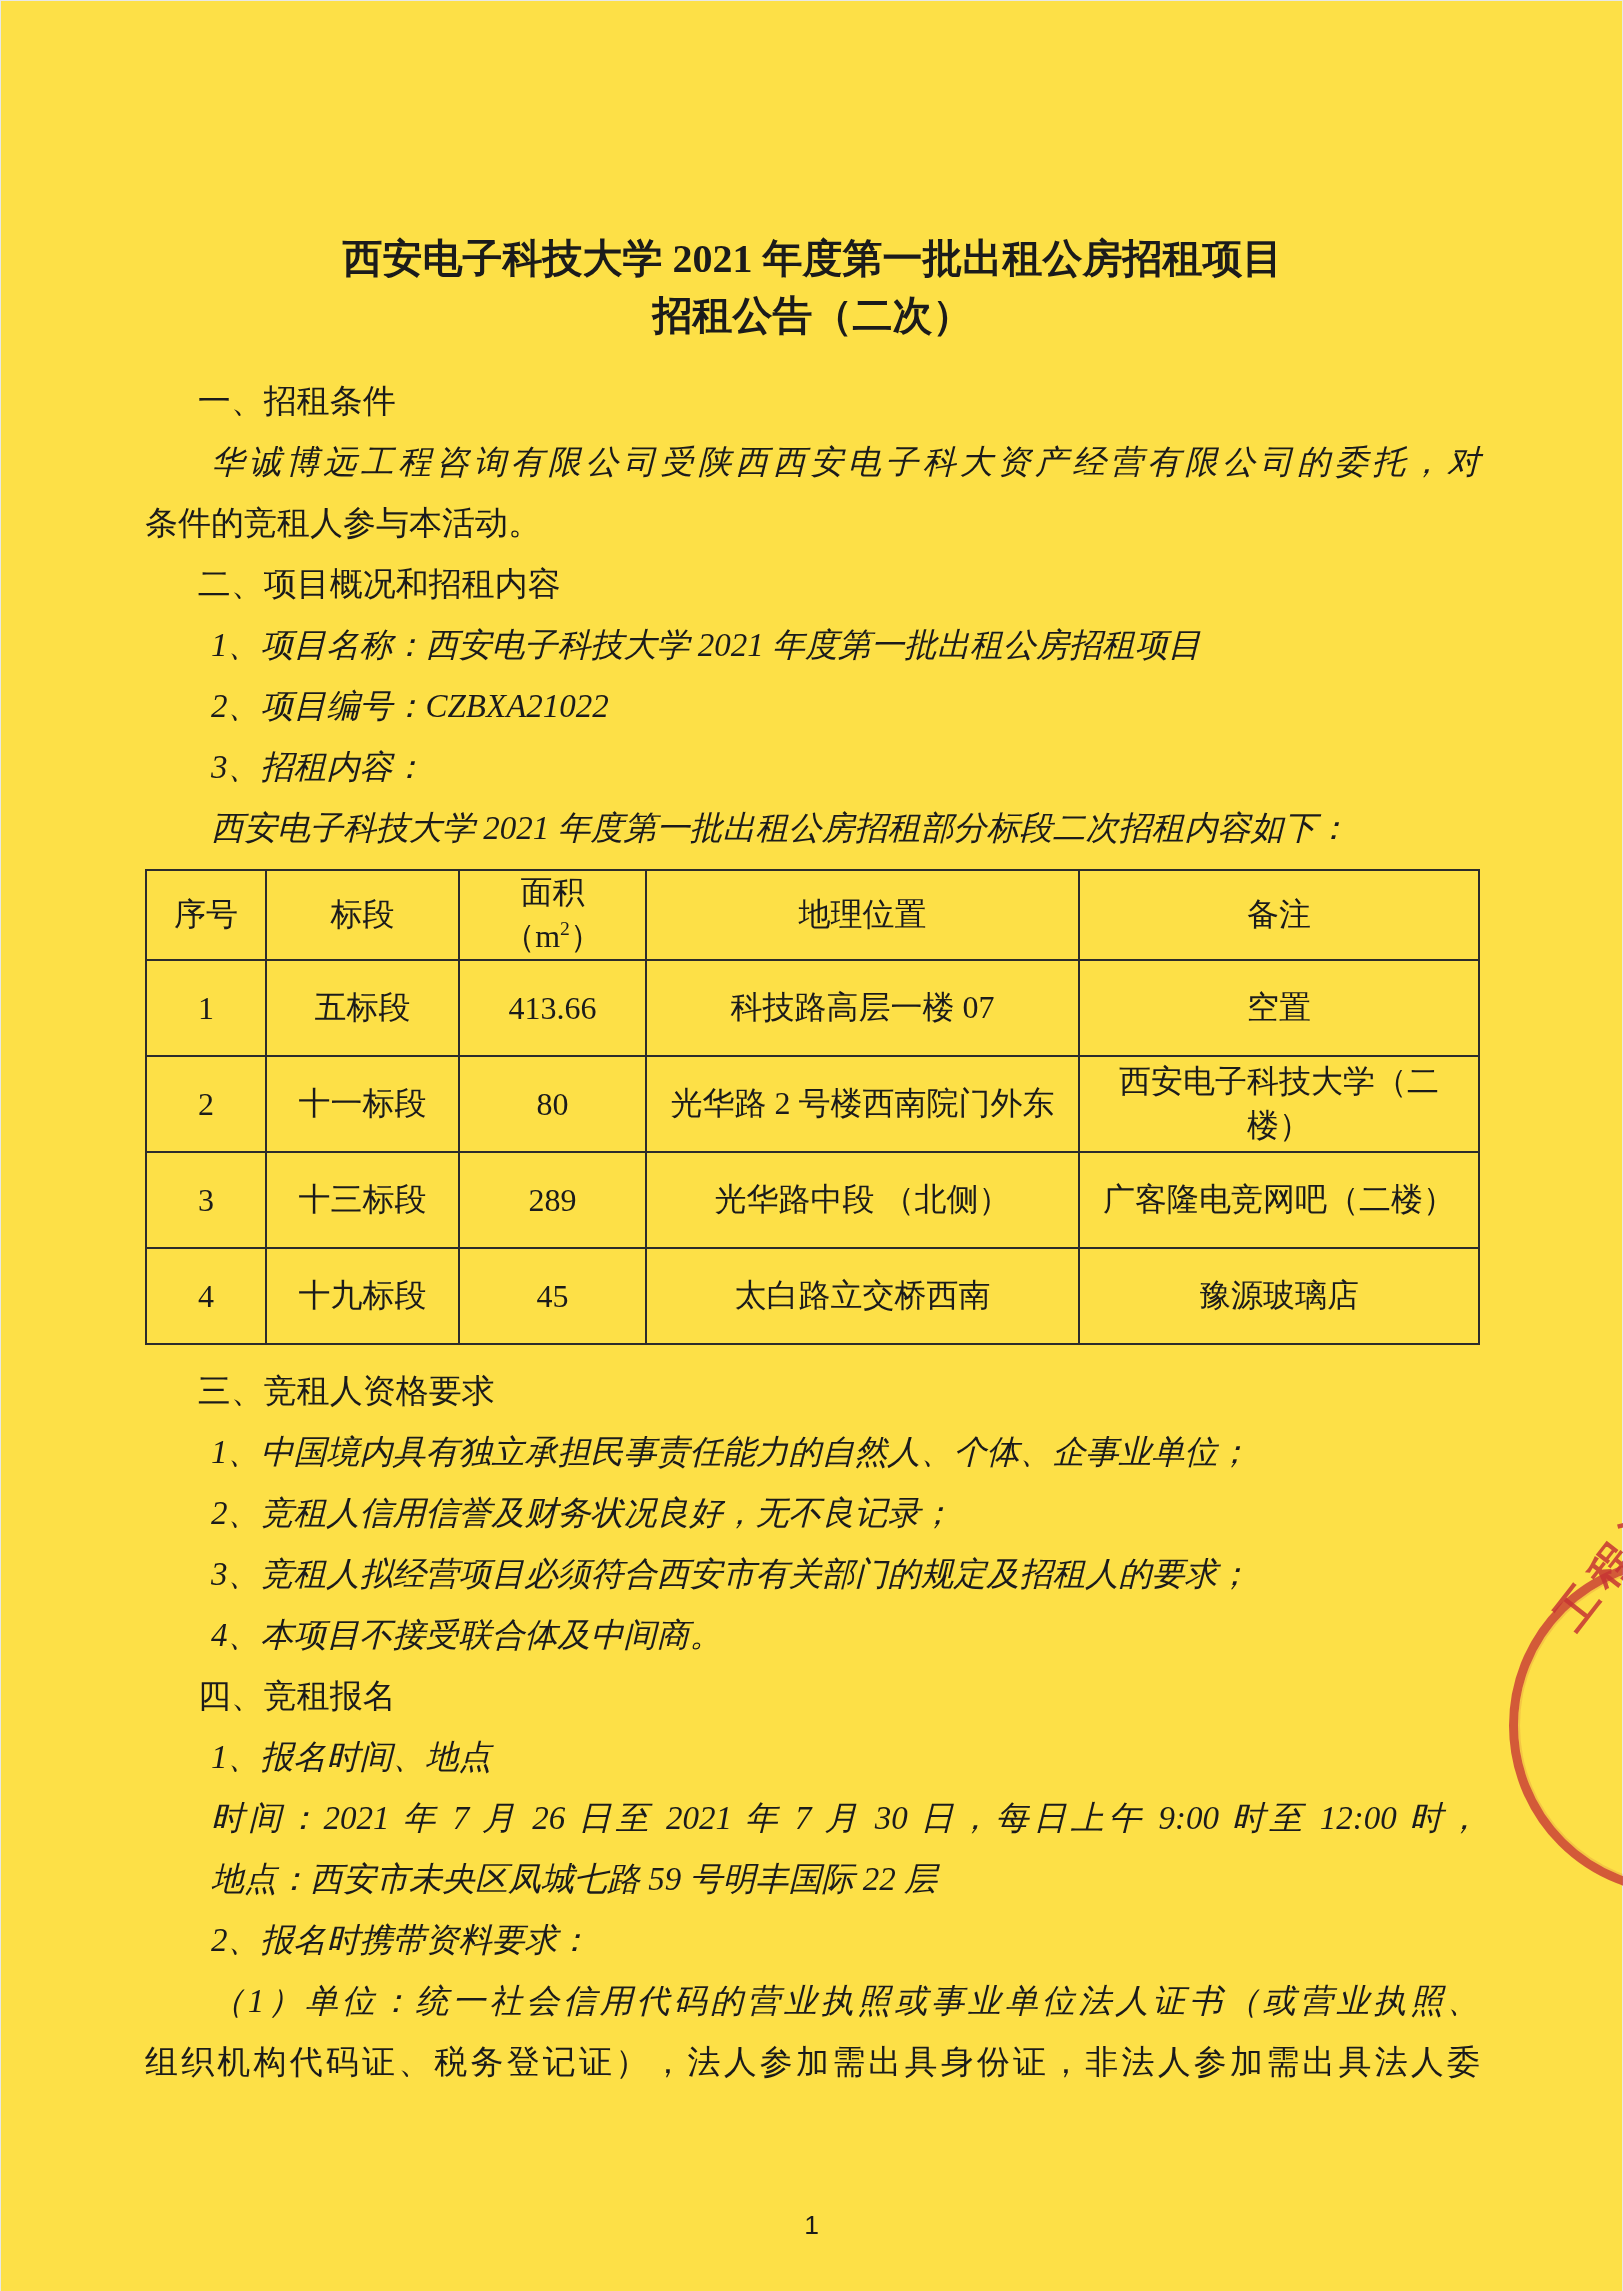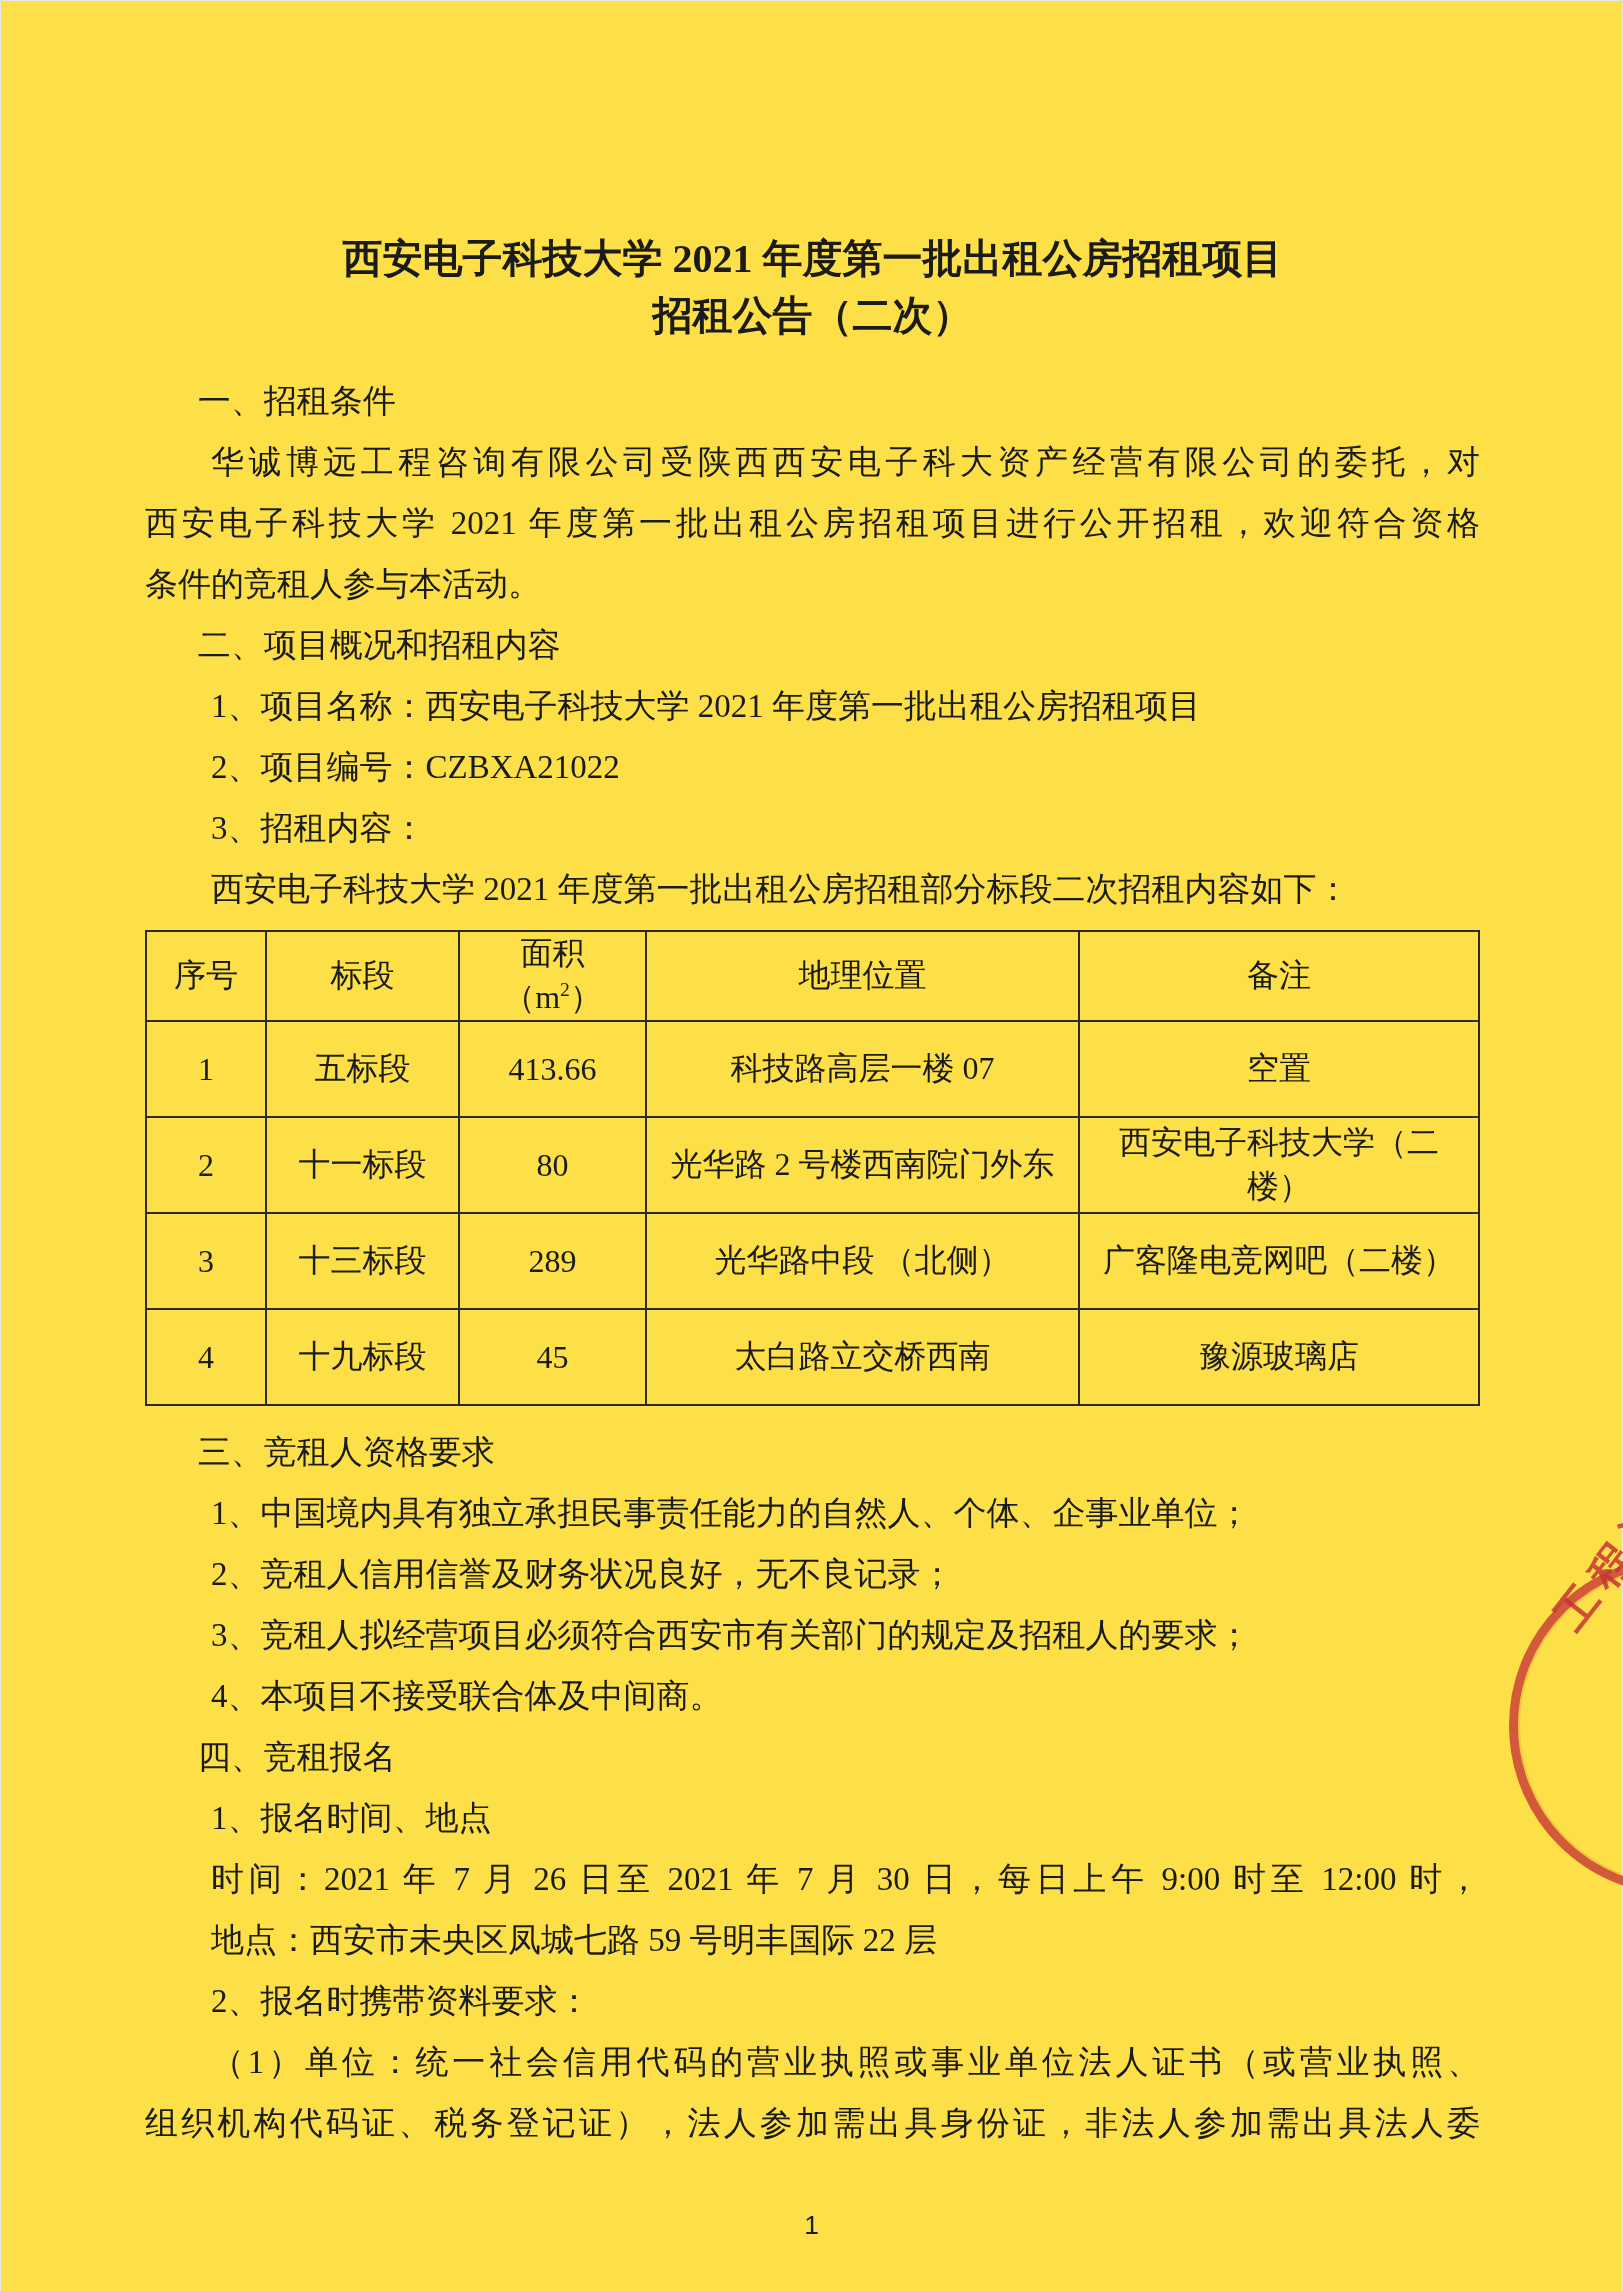--- a/index.html
+++ b/index.html
@@ -9,21 +9,21 @@
     font-family:"Liberation Serif","DejaVu Serif",serif;
     color:#1b1b1b; box-shadow: inset 0 0 0 1px #e8e8e6;
   }
   .doc { position:absolute; left:145px; right:143px; top:230px; }
 
   .title { text-align:center; font-weight:bold; font-size:40px; line-height:57px; }
   .title-block { margin-bottom:27.4px; }
 
   .ln { font-size:33px; line-height:61px; white-space:nowrap; }
   .heading { font-weight:normal; text-indent:1.6em; }
-  .item { text-indent:2em; }
+  .item { text-indent:2em;font-style:italic; }
   .noindent { text-indent:0; }
   .just { white-space:normal; text-align:justify; text-align-last:justify; }
 
   table.lots {
     width:100%; border-collapse:collapse; table-layout:fixed;
     margin:9.8px 0 15.7px 0;
   }
   table.lots th, table.lots td {
     border:2px solid #2c2c2c; text-align:center; vertical-align:middle;
     font-size:32px; font-weight:normal; padding:0 22px;
@@ -60,21 +60,20 @@
 <div class="page">
   <div class="doc">
 
     <div class="title-block">
       <div class="title">西安电子科技大学 2021 年度第一批出租公房招租项目</div>
       <div class="title">招租公告（二次）</div>
     </div>
 
     <div class="ln heading">一、招租条件</div>
     <div class="ln item just">华诚博远工程咨询有限公司受陕西西安电子科大资产经营有限公司的委托，对</div>
-    <div class="ln noindent just">西安电子科技大学 2021 年度第一批出租公房招租项目进行公开招租，欢迎符合资格</div>
     <div class="ln noindent">条件的竞租人参与本活动。</div>
 
     <div class="ln heading">二、项目概况和招租内容</div>
     <div class="ln item">1、项目名称：西安电子科技大学 2021 年度第一批出租公房招租项目</div>
     <div class="ln item">2、项目编号：CZBXA21022</div>
     <div class="ln item">3、招租内容：</div>
     <div class="ln item">西安电子科技大学 2021 年度第一批出租公房招租部分标段二次招租内容如下：</div>
 
     <table class="lots">
       <colgroup>

